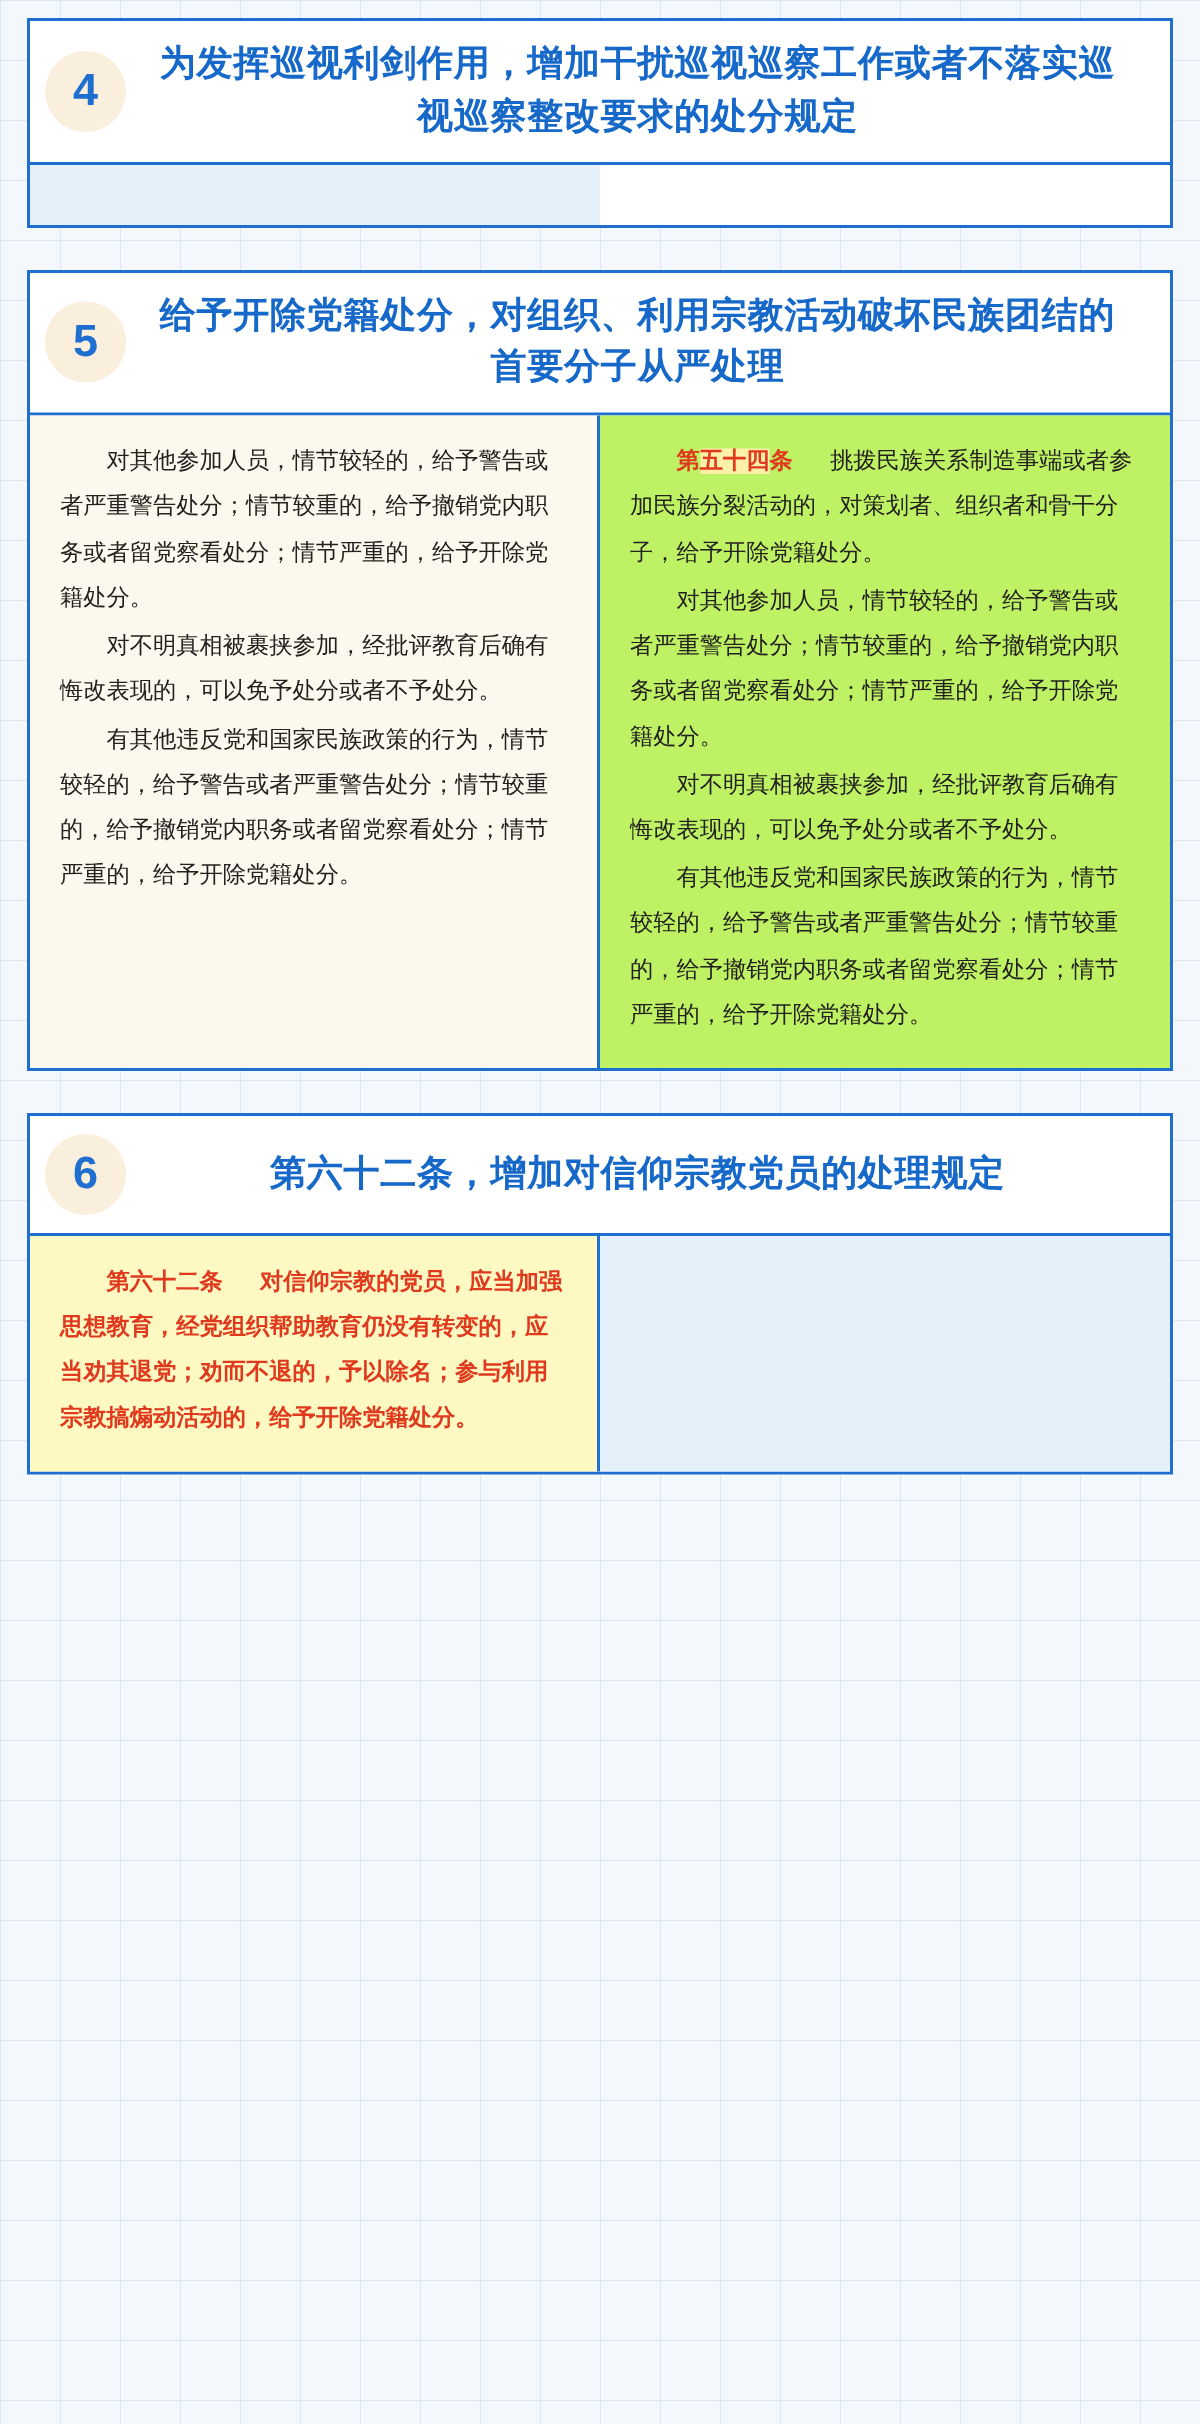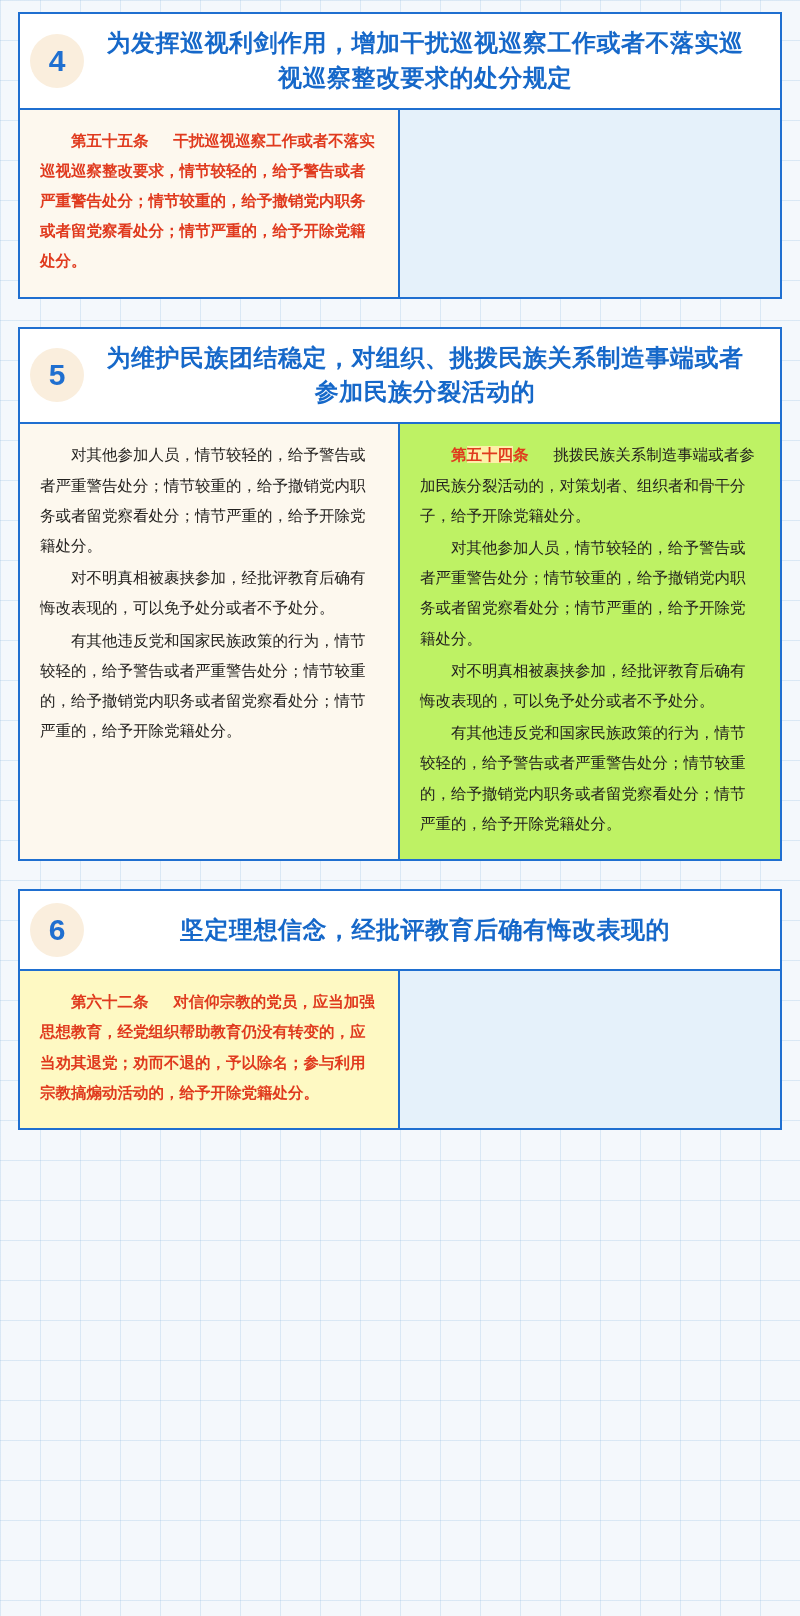--- a/index.html
+++ b/index.html
@@ -117,34 +117,29 @@
 <body>
 
 <div class="page">
 
   <div class="card card-4">
     <div class="card-header">
       <div class="num-badge">4</div>
       <div class="header-title">为发挥巡视利剑作用，增加干扰巡视巡察工作或者不落实巡视巡察整改要求的处分规定</div>
     </div>
     <div class="card-body">
-      <div class="col col-left">
-        <p>
-          <span class="art-red">第五十五条</span><span class="gap"></span><span class="body-red">干扰巡视巡察工作或者不落实巡视巡察整改要求，情节较轻的，给予警告或者严重警告处分；情节较重的，给予撤销党内职务或者留党察看处分；情节严重的，给予开除党籍处分。</span>
-        </p>
-      </div>
       <div class="col col-right">
       </div>
     </div>
   </div>
 
   <div class="card card-5">
     <div class="card-header">
       <div class="num-badge">5</div>
-      <div class="header-title">为维护民族团结稳定，对组织、挑拨民族关系制造事端或者参加民族分裂活动的</div>
+      <div class="header-title">给予开除党籍处分，对组织、利用宗教活动破坏民族团结的首要分子从严处理</div>
     </div>
     <div class="card-body">
       <div class="col col-left">
         <p class="body-dark">对其他参加人员，情节较轻的，给予警告或者严重警告处分；情节较重的，给予撤销党内职务或者留党察看处分；情节严重的，给予开除党籍处分。</p>
         <p class="body-dark">对不明真相被裹挟参加，经批评教育后确有悔改表现的，可以免予处分或者不予处分。</p>
         <p class="body-dark">有其他违反党和国家民族政策的行为，情节较轻的，给予警告或者严重警告处分；情节较重的，给予撤销党内职务或者留党察看处分；情节严重的，给予开除党籍处分。</p>
       </div>
       <div class="col col-right">
         <p>
           <span class="art-red">第</span><span class="art-red hl">五十四</span><span class="art-red">条</span><span class="gap"></span><span class="body-dark">挑拨民族关系制造事端或者参加民族分裂活动的，对策划者、组织者和骨干分子，给予开除党籍处分。</span>
@@ -152,21 +147,21 @@
         <p class="body-dark">对其他参加人员，情节较轻的，给予警告或者严重警告处分；情节较重的，给予撤销党内职务或者留党察看处分；情节严重的，给予开除党籍处分。</p>
         <p class="body-dark">对不明真相被裹挟参加，经批评教育后确有悔改表现的，可以免予处分或者不予处分。</p>
         <p class="body-dark">有其他违反党和国家民族政策的行为，情节较轻的，给予警告或者严重警告处分；情节较重的，给予撤销党内职务或者留党察看处分；情节严重的，给予开除党籍处分。</p>
       </div>
     </div>
   </div>
 
   <div class="card card-6">
     <div class="card-header">
       <div class="num-badge">6</div>
-      <div class="header-title">坚定理想信念，经批评教育后确有悔改表现的</div>
+      <div class="header-title">第六十二条，增加对信仰宗教党员的处理规定</div>
     </div>
     <div class="card-body">
       <div class="col col-left">
         <p>
           <span class="art-red">第六十二条</span><span class="gap"></span><span class="body-red">对信仰宗教的党员，应当加强思想教育，经党组织帮助教育仍没有转变的，应当劝其退党；劝而不退的，予以除名；参与利用宗教搞煽动活动的，给予开除党籍处分。</span>
         </p>
       </div>
       <div class="col col-right">
       </div>
     </div>

